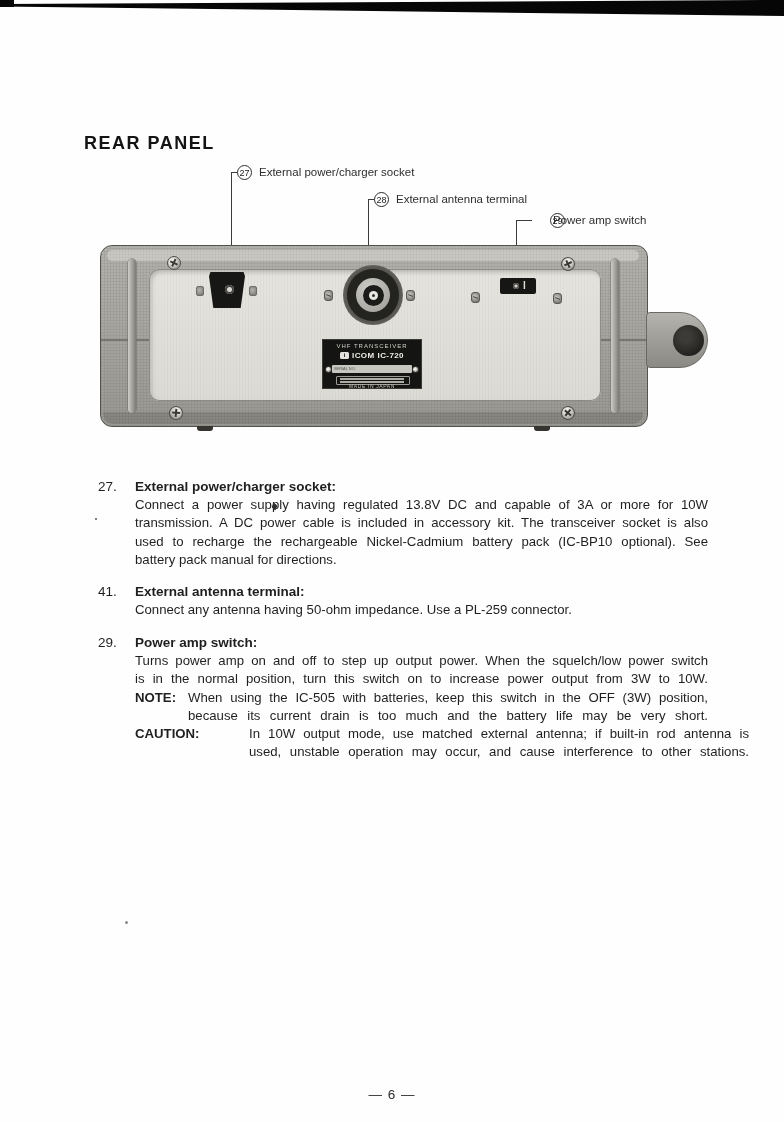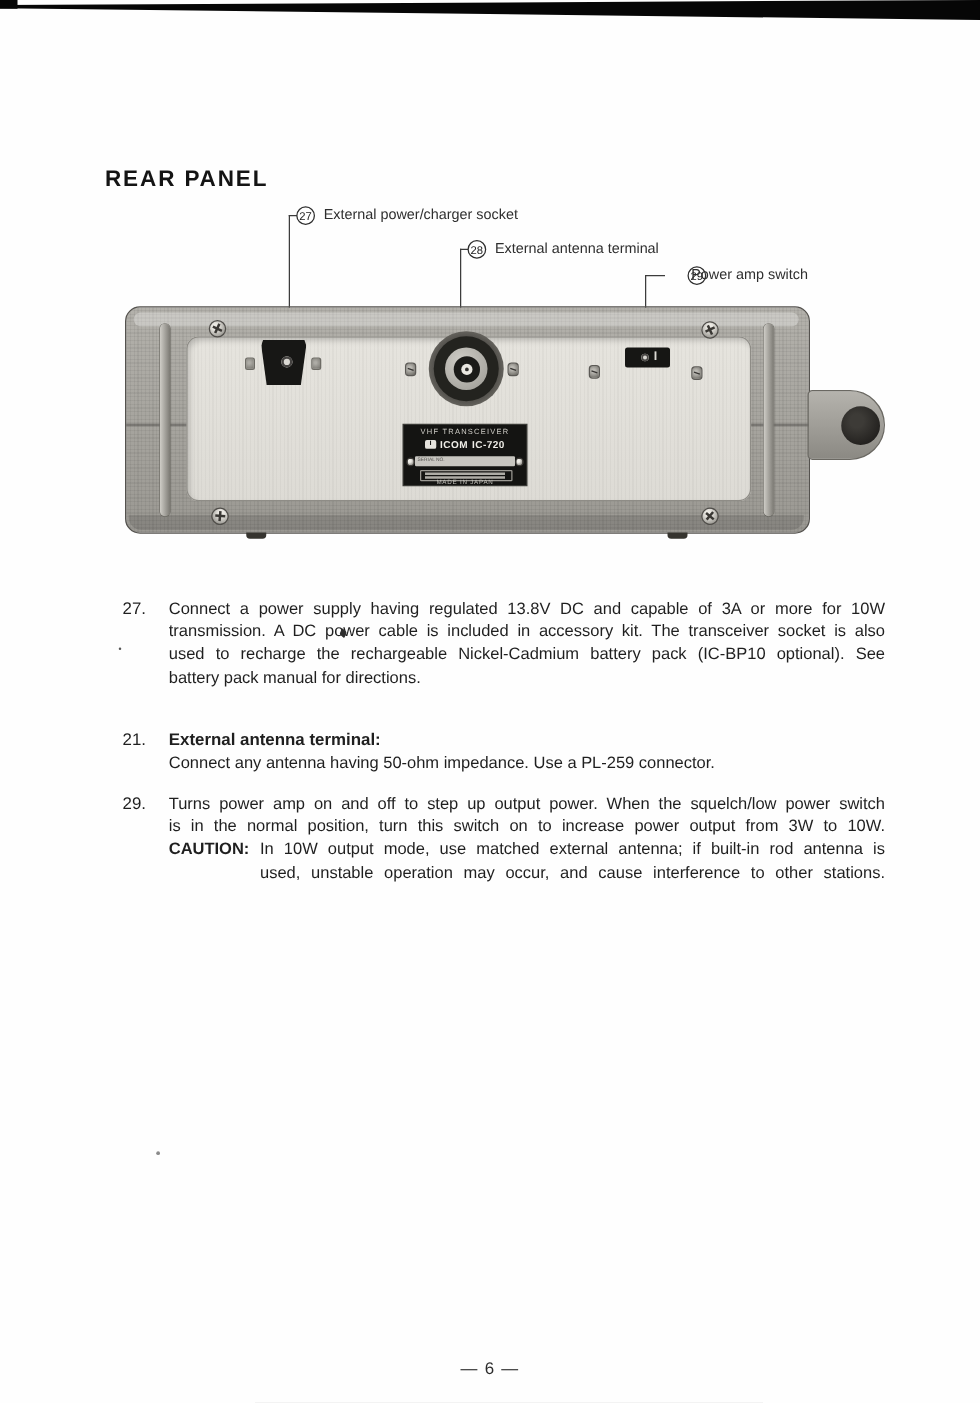--- a/index.html
+++ b/index.html
@@ -91,21 +91,21 @@
   .section{position:absolute;left:0;width:784px;}
   .sec-num{position:absolute;left:98px;top:0;font-size:13.5px;font-weight:400;line-height:18.2px;}
   .sec-body{position:absolute;left:135px;top:0;width:573px;font-size:13.2px;line-height:18.2px;}
   .sec-title{font-weight:700;font-size:13.5px;line-height:18.2px;}
   .jl{text-align:justify;text-align-last:justify;}
   .ll{text-align:left;text-align-last:left;}
   .hang{position:relative;}
   .hang .hlabel{position:absolute;left:0;top:0;font-weight:700;line-height:18.2px;}
   .hang .htext{line-height:18.2px;}
   .hang.note .htext{margin-left:53px;width:520px;}
-  .hang.caution .htext{margin-left:73px;width:500px;}
+  .hang.caution .htext{margin-left:114px;width:500px;}
   .footer{position:absolute;left:0;top:1087px;width:784px;text-align:center;font-size:13.5px;letter-spacing:1px;color:#2b2b2b;}
 </style>
 </head>
 <body>
 
 <div class="page">
 
   <div class="topbar"></div>
   <div class="topbar-chunk"></div>
 
@@ -187,40 +187,49 @@
 
   <div class="mount">
     <div class="mount-hole"></div>
   </div>
   <div class="foot" style="left:197px;"></div>
   <div class="foot" style="left:534px;"></div>
 
   <div class="section" style="top:478px;">
     <div class="sec-num">27.</div>
     <div class="sec-body">
+      <div class="sec-title">External power/charger socket:</div>
       <div class="jl">Connect a power supply having regulated 13.8V DC and capable of 3A or more for 10W</div>
       <div class="jl">transmission. A DC power cable is included in accessory kit. The transceiver socket is also</div>
       <div class="jl">used to recharge the rechargeable Nickel-Cadmium battery pack (IC-BP10 optional). See</div>
       <div class="ll">battery pack manual for directions.</div>
     </div>
   </div>
 
   <div class="section" style="top:583px;">
-    <div class="sec-num">21.</div>
+    <div class="sec-num">41.</div>
     <div class="sec-body">
       <div class="sec-title">External antenna terminal:</div>
       <div class="ll">Connect any antenna having 50-ohm impedance. Use a PL-259 connector.</div>
     </div>
   </div>
 
   <div class="section" style="top:634px;">
     <div class="sec-num">29.</div>
     <div class="sec-body">
+      <div class="sec-title">Power amp switch:</div>
       <div class="jl">Turns power amp on and off to step up output power. When the squelch/low power switch</div>
       <div class="jl">is in the normal position, turn this switch on to increase power output from 3W to 10W.</div>
+      <div class="hang note">
+        <span class="hlabel">NOTE:</span>
+        <div class="htext">
+          <div class="jl">When using the IC-505 with batteries, keep this switch in the OFF (3W) position,</div>
+          <div class="jl">because its current drain is too much and the battery life may be very short.</div>
+        </div>
+      </div>
       <div class="hang caution">
         <span class="hlabel">CAUTION:</span>
         <div class="htext">
           <div class="jl">In 10W output mode, use matched external antenna; if built-in rod antenna is</div>
           <div class="jl">used, unstable operation may occur, and cause interference to other stations.</div>
         </div>
       </div>
     </div>
   </div>
 

